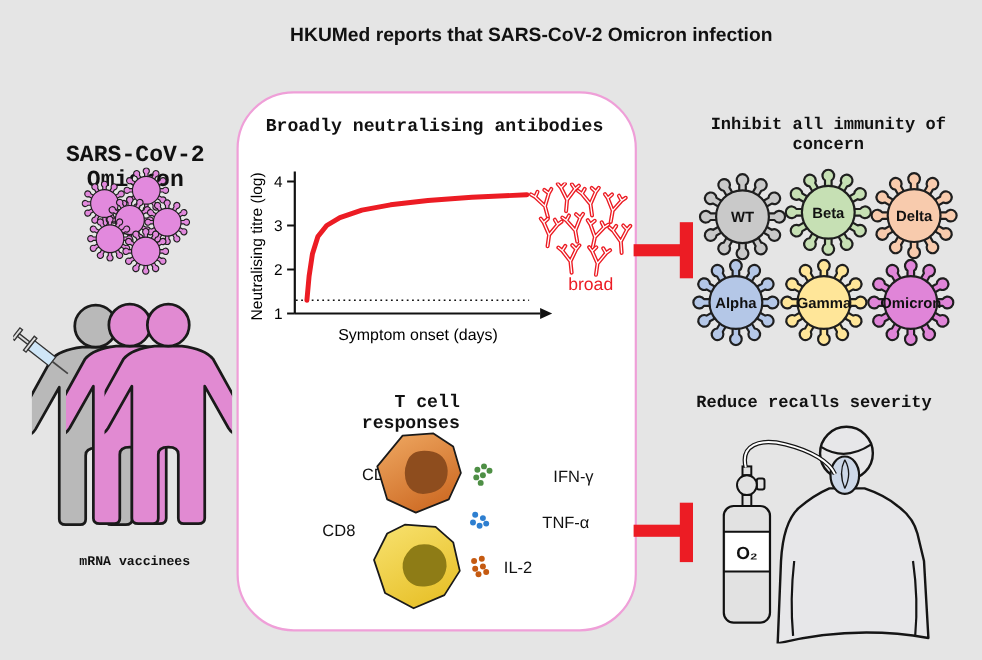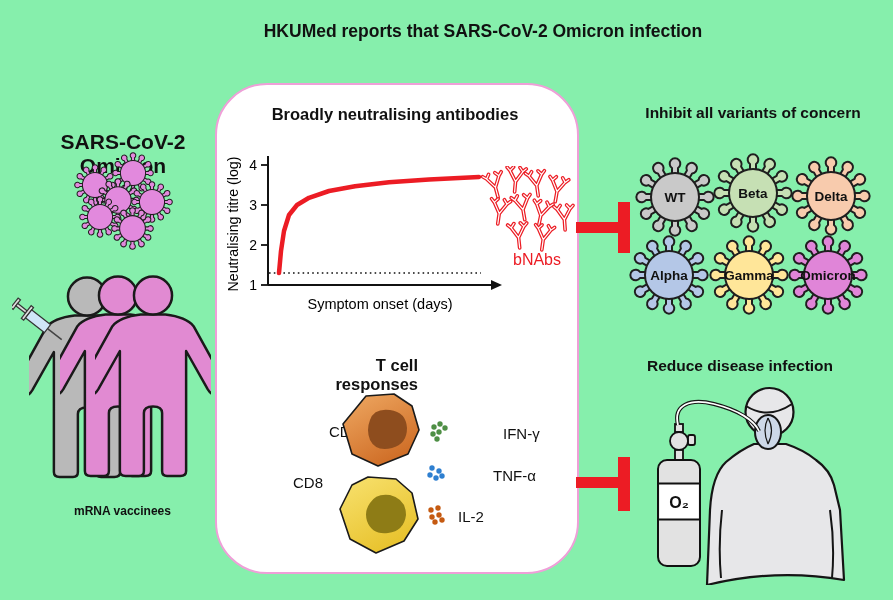--- a/index.html
+++ b/index.html
@@ -1,19 +1,19 @@
 <!DOCTYPE html>
 <html><head>
 <meta charset="utf-8">
 <style>
   html,body{margin:0;padding:0;background:#fff;}
-  #fig{position:relative;width:893px;height:600px;background:#86efac;overflow:hidden;
+  #fig{position:relative;width:893px;height:600px;background:#e5e5e5;overflow:hidden;
        font-family:"Liberation Sans","DejaVu Sans",sans-serif;color:#111;}
   .abs{position:absolute;}
-  .hd{font-weight:bold;text-align:center;}
+  .hd{font-weight:bold;text-align:center;font-family:Liberation Mono, monospace;}
   .title{font-size:17.5px;font-weight:bold;text-align:center;line-height:23px;}
   .lbl{font-size:15px;}
   svg text{font-family:"Liberation Sans","DejaVu Sans",sans-serif;}
   .redbar{position:absolute;background:#ec1c24;}
 </style>
 </head>
 <body>
 
 <div id="fig">
 
@@ -120,21 +120,21 @@
     <use href="#ab" transform="translate(36,10) scale(0.8) rotate(5)"></use>
     <use href="#ab" transform="translate(56,14) scale(0.8) rotate(-8)"></use>
     <use href="#ab" transform="translate(78,20) scale(0.8) rotate(10)"></use>
     <use href="#ab" transform="translate(20,42) scale(0.8) rotate(8)"></use>
     <use href="#ab" transform="translate(42,38) scale(0.8) rotate(-10)"></use>
     <use href="#ab" transform="translate(62,44) scale(0.8) rotate(12)"></use>
     <use href="#ab" transform="translate(84,48) scale(0.8) rotate(-4)"></use>
     <use href="#ab" transform="translate(38,66) scale(0.8) rotate(-6)"></use>
     <use href="#ab" transform="translate(64,68) scale(0.8) rotate(8)"></use>
   </svg>
-  <div class="abs" style="left:482px;top:251px;width:110px;text-align:center;font-size:16px;color:#ec1c24;">bNAbs</div>
+  <div class="abs" style="left:482px;top:251px;width:110px;text-align:center;font-size:16px;color:#ec1c24;">broad</div>
 
   <div class="abs hd" style="left:293px;top:356px;width:125px;text-align:right;font-size:16.5px;">T cell responses</div>
 
   <div class="abs lbl" style="left:293px;top:423px;margin-left:36px;">CD4</div>
   <svg class="abs" style="left:340px;top:392px;" width="82" height="78" viewBox="0 0 82 78">
     <path d="M 26,4 L 54,2 L 72,14 L 79,38 L 68,62 L 38,74 L 12,62 L 3,32 Z" fill="url(#gcd4)" stroke="#1a1a1a" stroke-width="1.6" stroke-linejoin="round"></path>
     <path d="M 30,28 Q 34,16 50,18 Q 66,20 67,36 Q 67,52 52,56 Q 36,60 30,48 Q 26,38 30,28 Z" stroke="none" fill="#8e4d1e"></path>
   </svg>
 
   <div class="abs lbl" style="left:293px;top:474px;">CD8</div>
@@ -176,39 +176,39 @@
         <circle cx="16" cy="16" r="2.7"></circle>
     </g>
   </svg>
   <div class="abs lbl" style="left:458px;top:508px;">IL-2</div>
 
   <div class="redbar" style="left:576px;top:222px;width:44px;height:11px;"></div>
   <div class="redbar" style="left:618px;top:202px;width:11.5px;height:51px;"></div>
   <div class="redbar" style="left:576px;top:477px;width:44px;height:11px;"></div>
   <div class="redbar" style="left:618px;top:457px;width:11.5px;height:54px;"></div>
 
-  <div class="abs hd" style="left:613px;top:104px;width:280px;font-size:15.5px;">Inhibit all variants of concern</div>
+  <div class="abs hd" style="left:613px;top:104px;width:280px;font-size:15.5px;">Inhibit all immunity of concern</div>
   <svg class="abs" style="left:615px;top:130px;" width="278" height="190" viewBox="0 0 278 190">
     <use href="#virus" x="20" y="27" width="80" height="80" fill="#c9c9c9"></use>
     <use href="#virus" x="98" y="23" width="80" height="80" fill="#c6e0b4"></use>
     <use href="#virus" x="176" y="26" width="80" height="80" fill="#f8cbad"></use>
     <use href="#virus" x="14" y="105" width="80" height="80" fill="#b4c7e7"></use>
     <use href="#virus" x="94" y="105" width="80" height="80" fill="#ffe699"></use>
     <use href="#virus" x="173" y="105" width="80" height="80" fill="#e085d8"></use>
     <g font-size="13.5" font-weight="bold" text-anchor="middle" fill="#111">
       <text x="60" y="72">WT</text>
       <text x="138" y="68">Beta</text>
       <text x="216" y="71">Delta</text>
       <text x="54" y="150">Alpha</text>
       <text x="134" y="150">Gamma</text>
       <text x="213" y="150">Omicron</text>
     </g>
   </svg>
 
-  <div class="abs hd" style="left:615px;top:357px;width:250px;font-size:15.5px;">Reduce disease infection</div>
+  <div class="abs hd" style="left:615px;top:357px;width:250px;font-size:15.5px;">Reduce recalls severity</div>
   <svg class="abs" style="left:618px;top:380px;" width="275" height="205" viewBox="0 0 275 205">
 
     <path d="M 89,205 L 92,130 Q 94,95 108,82 Q 122,70 136,64 L 168,64 Q 186,70 198,80 Q 212,90 216,105
              L 222,130 L 226,200 Q 158,188 89,205 Z" stroke="#151515" stroke-width="2.2" stroke-linejoin="round" fill="#e7e7e9"></path>
     <path d="M 104,130 Q 100,165 103,198 M 212,130 Q 217,165 214,198" fill="none" stroke="#151515" stroke-width="2"></path>
 
     <circle cx="151.5" cy="32" r="24" stroke="#151515" stroke-width="2.2" fill="#e7e7e9"></circle>
     <path d="M 128,26 Q 150,40 174,24" fill="none" stroke="#151515" stroke-width="2"></path>
     <ellipse cx="150" cy="52" rx="13" ry="17" stroke="#151515" stroke-width="2" fill="#cdd8e8"></ellipse>
     <path d="M 150,38 Q 144,50 150,64 M 150,38 Q 157,50 150,64" fill="none" stroke="#151515" stroke-width="1.2"></path>

